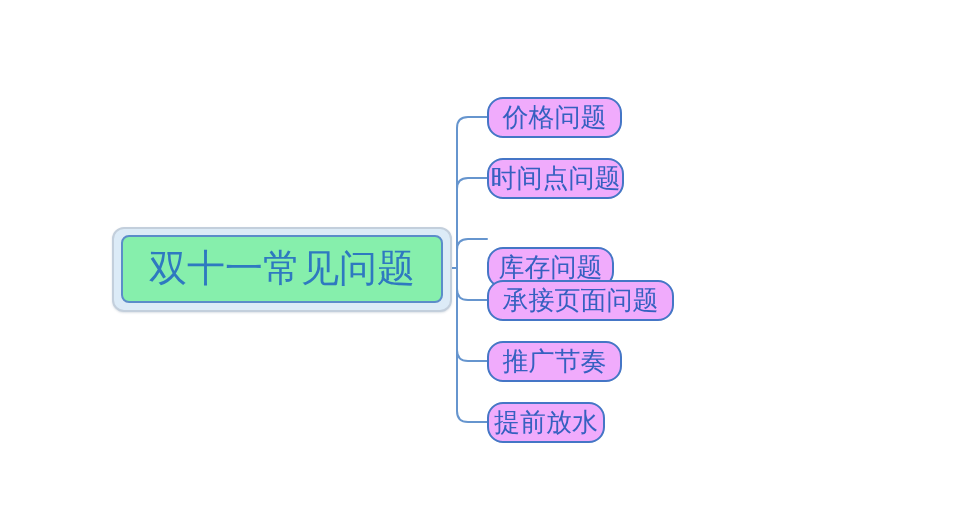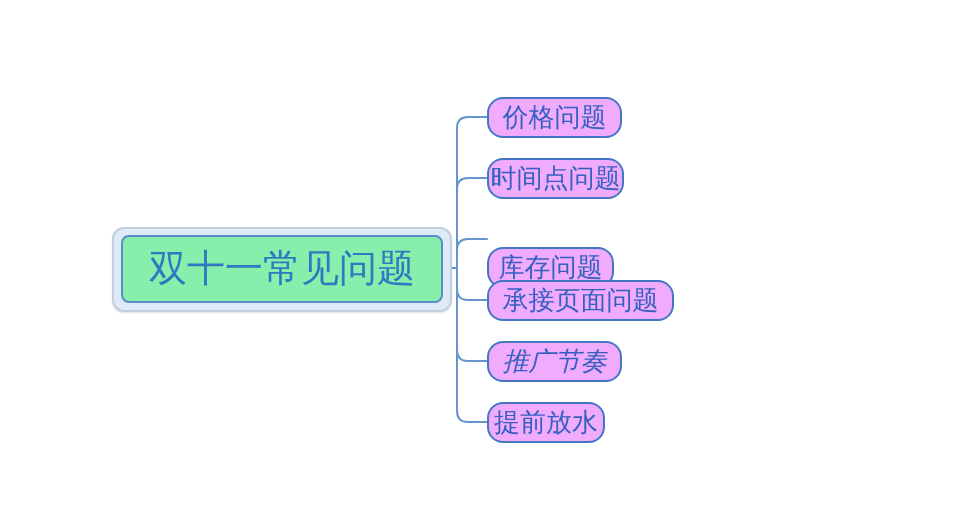--- a/index.html
+++ b/index.html
@@ -104,21 +104,21 @@
       </div>
       <div class="topic-node" style="left: 487px; top: 158px; width: 137px;">
         <span class="topic-label">时间点问题</span>
       </div>
       <div class="topic-node" style="left: 487px; top: 219px; width: 127px; margin-top: 28px;">
         <span class="topic-label">库存问题</span>
       </div>
       <div class="topic-node" style="left: 487px; top: 280px; width: 187px; text-align: center;">
         <span class="topic-label">承接页面问题</span>
       </div>
-      <div class="topic-node" style="left: 487px; top: 341px; width: 135px; font-style: italic;">
+      <div class="topic-node" style="left: 487px; top: 341px; width: 135px;">
         <span class="topic-label">推广节奏</span>
       </div>
       <div class="topic-node" style="left: 487px; top: 402px; width: 118px;">
         <span class="topic-label">提前放水</span>
       </div>
     </div>
 
 </div>
 
 </body></html>

